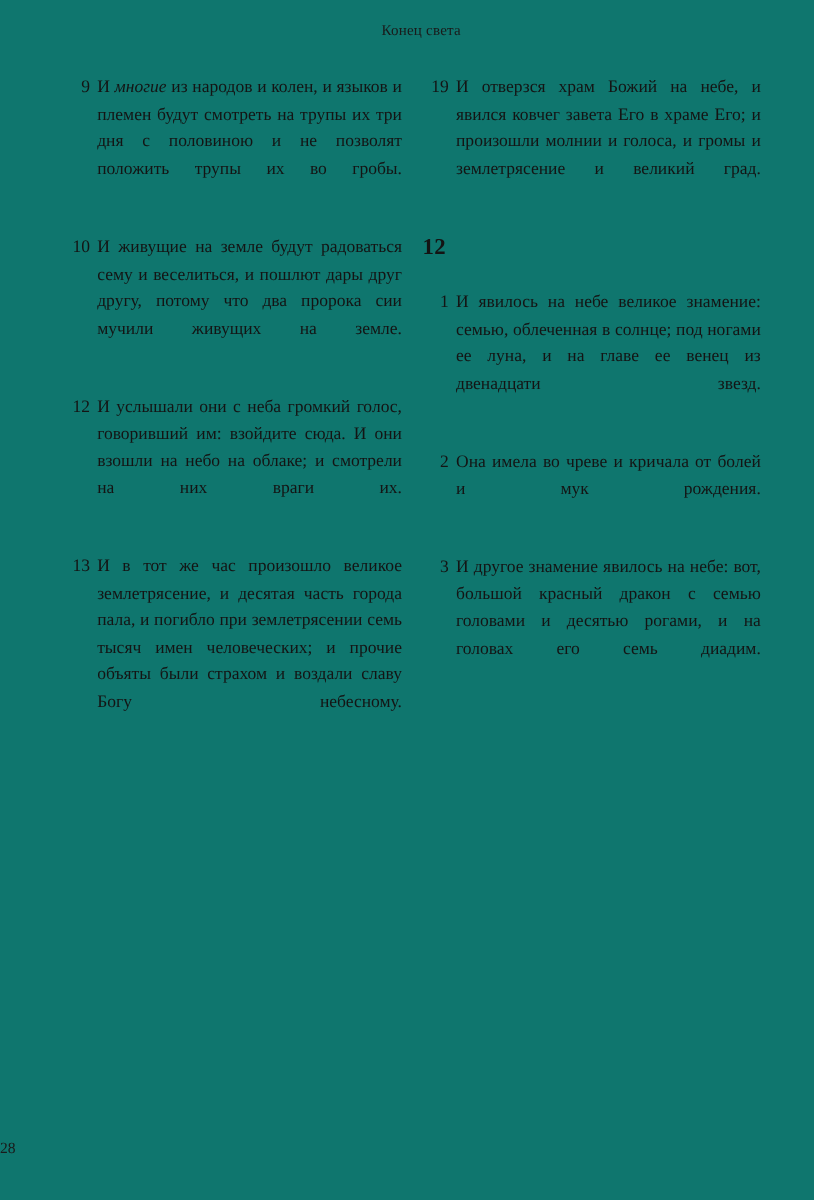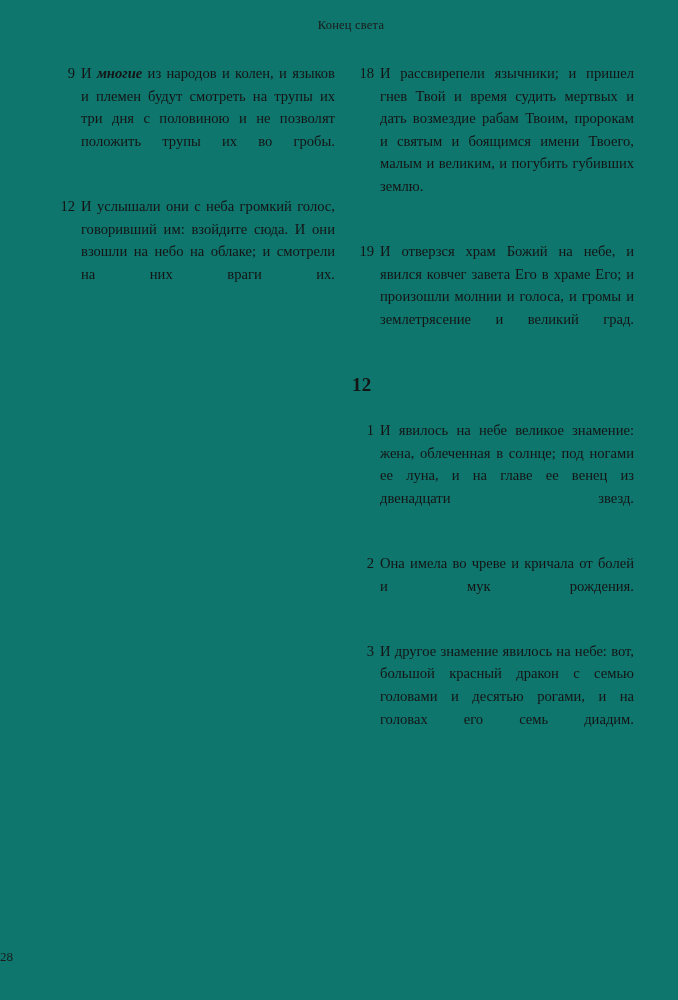--- a/index.html
+++ b/index.html
@@ -68,21 +68,20 @@
     flex: 1 1 auto;
     font-size: 14.6px;
     line-height: 22.6px;
     text-align: justify;
     text-justify: inter-word;
     hyphens: manual;
     word-spacing: 0.1px;
   }
   .verse-text em {
     font-style: italic;
-    font-weight: bold;
   }
 
   
   .chapter-heading {
     font-size: 19px;
     font-weight: bold;
     line-height: 24px;
     margin-top: 16px;
     margin-bottom: 22px;
     padding-left: 0;
@@ -114,37 +113,41 @@
 
   <div class="running-head">Конец света</div>
 
   <div class="columns">
     <div class="column">
         <div class="verse">
           <div class="verse-num">9</div>
           <div class="verse-text">И <em>многие</em> из народов и колен, и языков и племен будут смотреть на трупы их три дня с половиною и не позволят положить трупы их во гробы.</div>
         </div>
         <div class="verse">
+          <div class="verse-num">10</div>
+          <div class="verse-text">И живущие на земле будут радоваться сему и веселиться, и пошлют дары друг другу, потому что два пророка сии мучили живущих на земле.</div>
+        </div>
+        <div class="verse">
           <div class="verse-num">12</div>
           <div class="verse-text">И услышали они с неба громкий голос, говоривший им: взойдите сюда. И они взошли на небо на облаке; и смотрели на них враги их.</div>
         </div>
+        <div class="verse">
+          <div class="verse-num">13</div>
+          <div class="verse-text">И в тот же час произошло великое землетрясение, и десятая часть города пала, и погибло при землетрясении семь тысяч имен человеческих; и прочие объяты были страхом и воздали славу Богу небесному.</div>
+        </div>
       </div>
     <div class="column">
-        <div class="verse">
-          <div class="verse-num">18</div>
-          <div class="verse-text">И рассвирепели язычники; и пришел гнев Твой и время судить мертвых и дать возмездие рабам Твоим, пророкам и святым и боящимся имени Твоего, малым и великим, и погубить губивших землю.</div>
-        </div>
         <div class="verse">
           <div class="verse-num">19</div>
           <div class="verse-text">И отверзся храм Божий на небе, и явился ковчег завета Его в храме Его; и произошли молнии и голоса, и громы и землетрясение и великий град.</div>
         </div>
         <div class="chapter-heading">12</div>
         <div class="verse">
           <div class="verse-num">1</div>
-          <div class="verse-text">И явилось на небе великое знамение: жена, облеченная в солнце; под ногами ее луна, и на главе ее венец из двенадцати звезд.</div>
+          <div class="verse-text">И явилось на небе великое знамение: семью, облеченная в солнце; под ногами ее луна, и на главе ее венец из двенадцати звезд.</div>
         </div>
         <div class="verse">
           <div class="verse-num">2</div>
           <div class="verse-text">Она имела во чреве и кричала от болей и мук рождения.</div>
         </div>
         <div class="verse">
           <div class="verse-num">3</div>
           <div class="verse-text">И другое знамение явилось на небе: вот, большой красный дракон с семью головами и десятью рогами, и на головах его семь диадим.</div>
         </div>
       </div>

